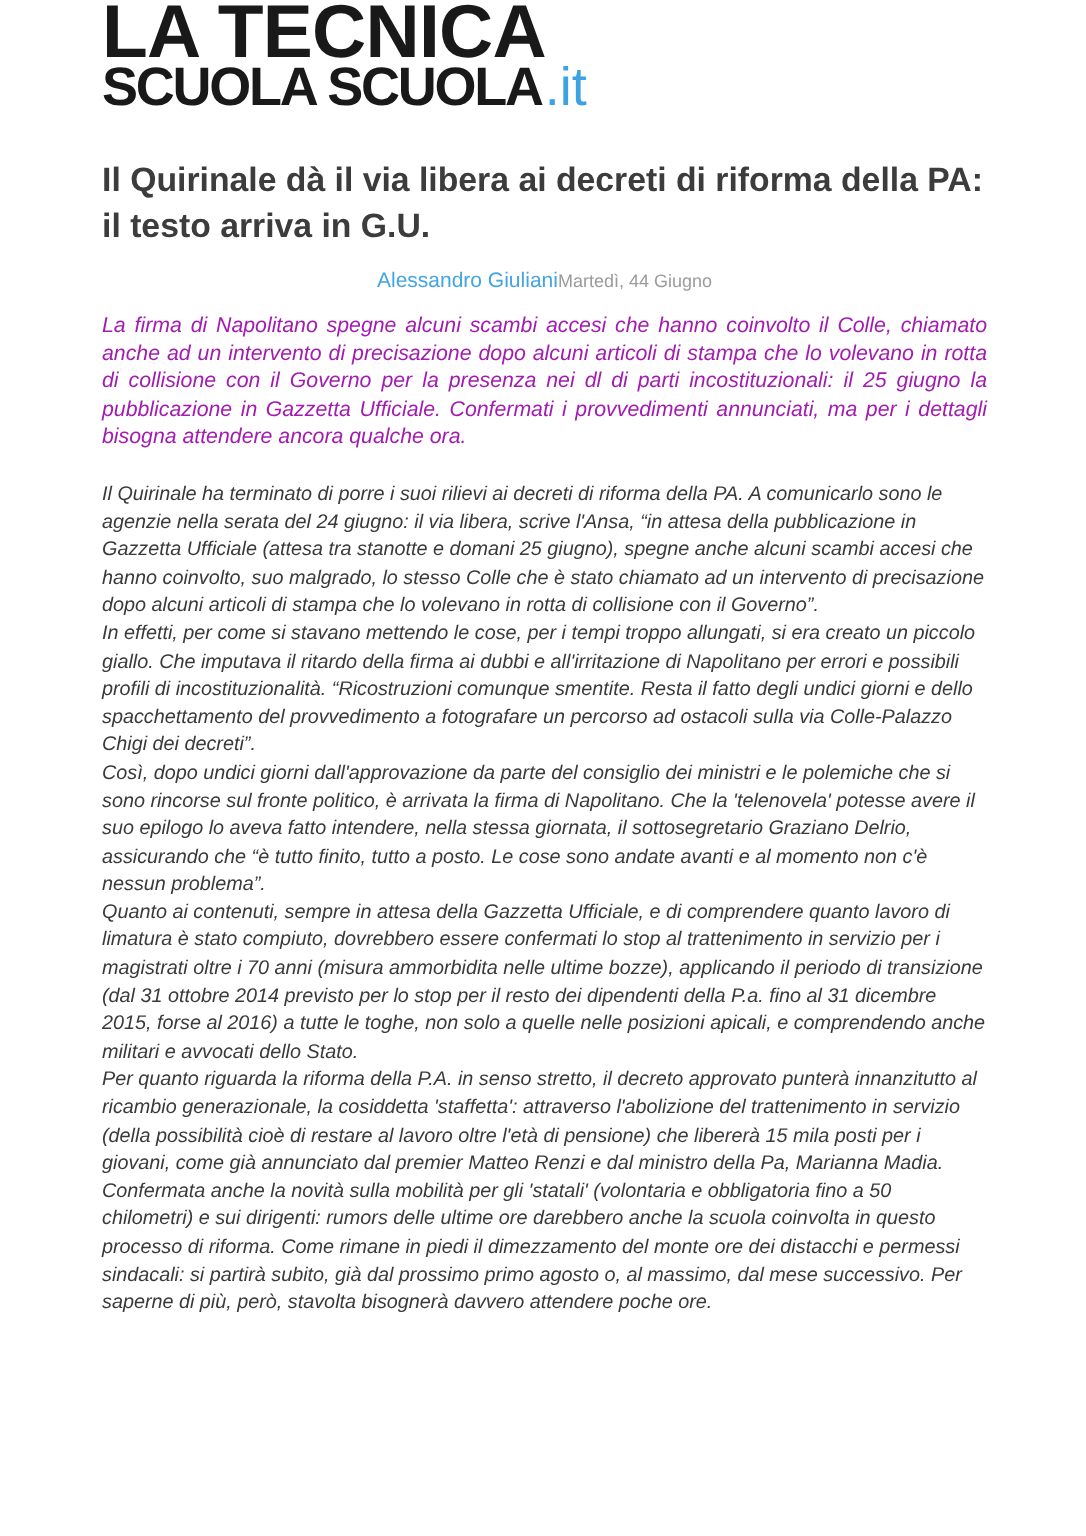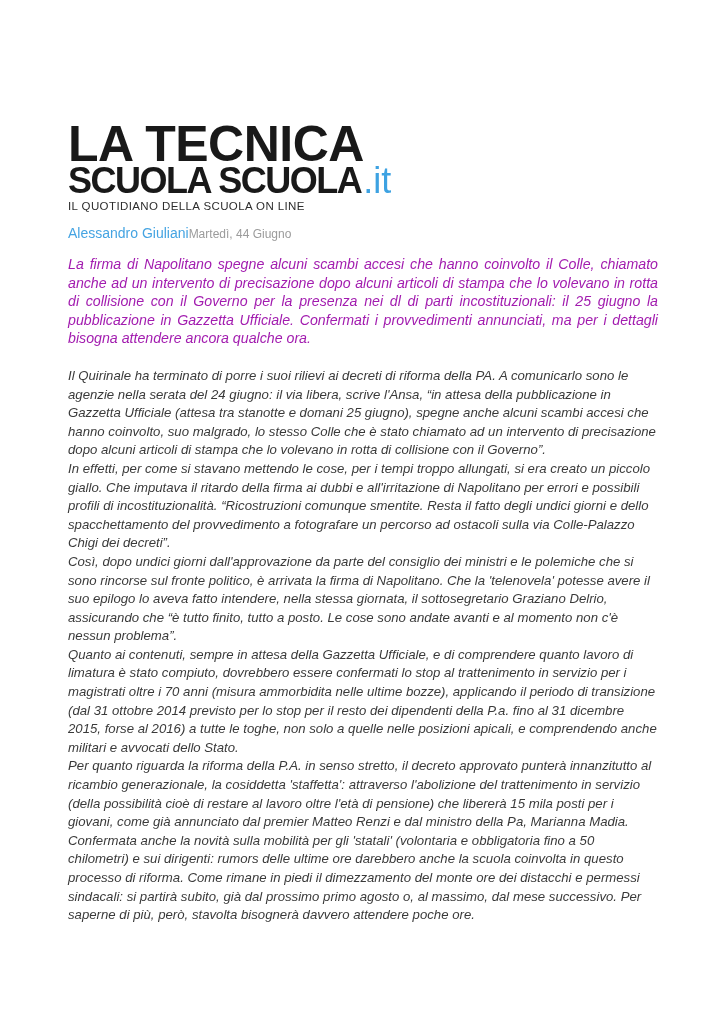--- a/index.html
+++ b/index.html
@@ -11,22 +11,20 @@
     width: 724px;
     height: 1024px;
     overflow: hidden;
     font-family: "Liberation Sans", sans-serif;
     color: #3b3b3b;
     -webkit-font-smoothing: antialiased;
   }
   .page {
     width: 590px;
     margin-left: 68px;
-    padding-top: 77px;
-    margin-top: 46px;
   }
 
   
   .logo { cursor: pointer; }
   .logo-line1 {
     font-weight: bold;
     font-size: 50px;
     line-height: 42px;
     letter-spacing: -0.5px;
     color: #191919;
@@ -57,21 +55,21 @@
   
   .article-title {
     margin: 31px 0 0 0;
     font-size: 22.5px;
     line-height: 31px;
     font-weight: bold;
     color: #3c3c3c;
   }
   .byline-row {
     display: flex;
-    justify-content: flex-start;
+    justify-content: center;
     align-items: baseline;
     margin-top: 12px;
   }
   .author-link {
     font-size: 14px;
     color: #45a4e2;
     text-decoration: none;
     cursor: pointer;
   }
   .article-date {
@@ -96,24 +94,24 @@
 </style>
 </head>
 <body>
 
 <div class="page">
 
   <header>
     <div class="logo">
       <div class="logo-line1">LA TECNICA</div>
       <div class="logo-line2"><span>SCUOLA SCUOLA</span><span class="logo-suffix" style="color: rgb(61, 162, 226);">.it</span></div>
-      <div class="logo-tagline">IL QUOTIDIANO DELLA SCUOLA ON LINE</div>
     </div>
   </header>
 
+  <h1 class="article-title">Il Quirinale dà il via libera ai decreti di riforma della PA: il testo arriva in G.U.</h1>
 
   <div class="byline-row">
     <a class="author-link">Alessandro Giuliani</a>
     <span class="article-date">Martedì, 44 Giugno</span>
   </div>
 
   <p class="article-lede">La firma di Napolitano spegne alcuni scambi accesi che hanno coinvolto il Colle, chiamato anche ad un intervento di precisazione dopo alcuni articoli di stampa che lo volevano in rotta di collisione con il Governo per la presenza nei dl di parti incostituzionali: il 25 giugno la pubblicazione in Gazzetta Ufficiale. Confermati i provvedimenti annunciati, ma per i dettagli bisogna attendere ancora qualche ora.</p>
 
   <div class="article-body">
       <p>Il Quirinale ha terminato di porre i suoi rilievi ai decreti di riforma della PA. A comunicarlo sono le agenzie nella serata del 24 giugno: il via libera, scrive l'Ansa, “in attesa della pubblicazione in Gazzetta Ufficiale (attesa tra stanotte e domani 25 giugno), spegne anche alcuni scambi accesi che hanno coinvolto, suo malgrado, lo stesso Colle che è stato chiamato ad un intervento di precisazione dopo alcuni articoli di stampa che lo volevano in rotta di collisione con il Governo”.</p>

